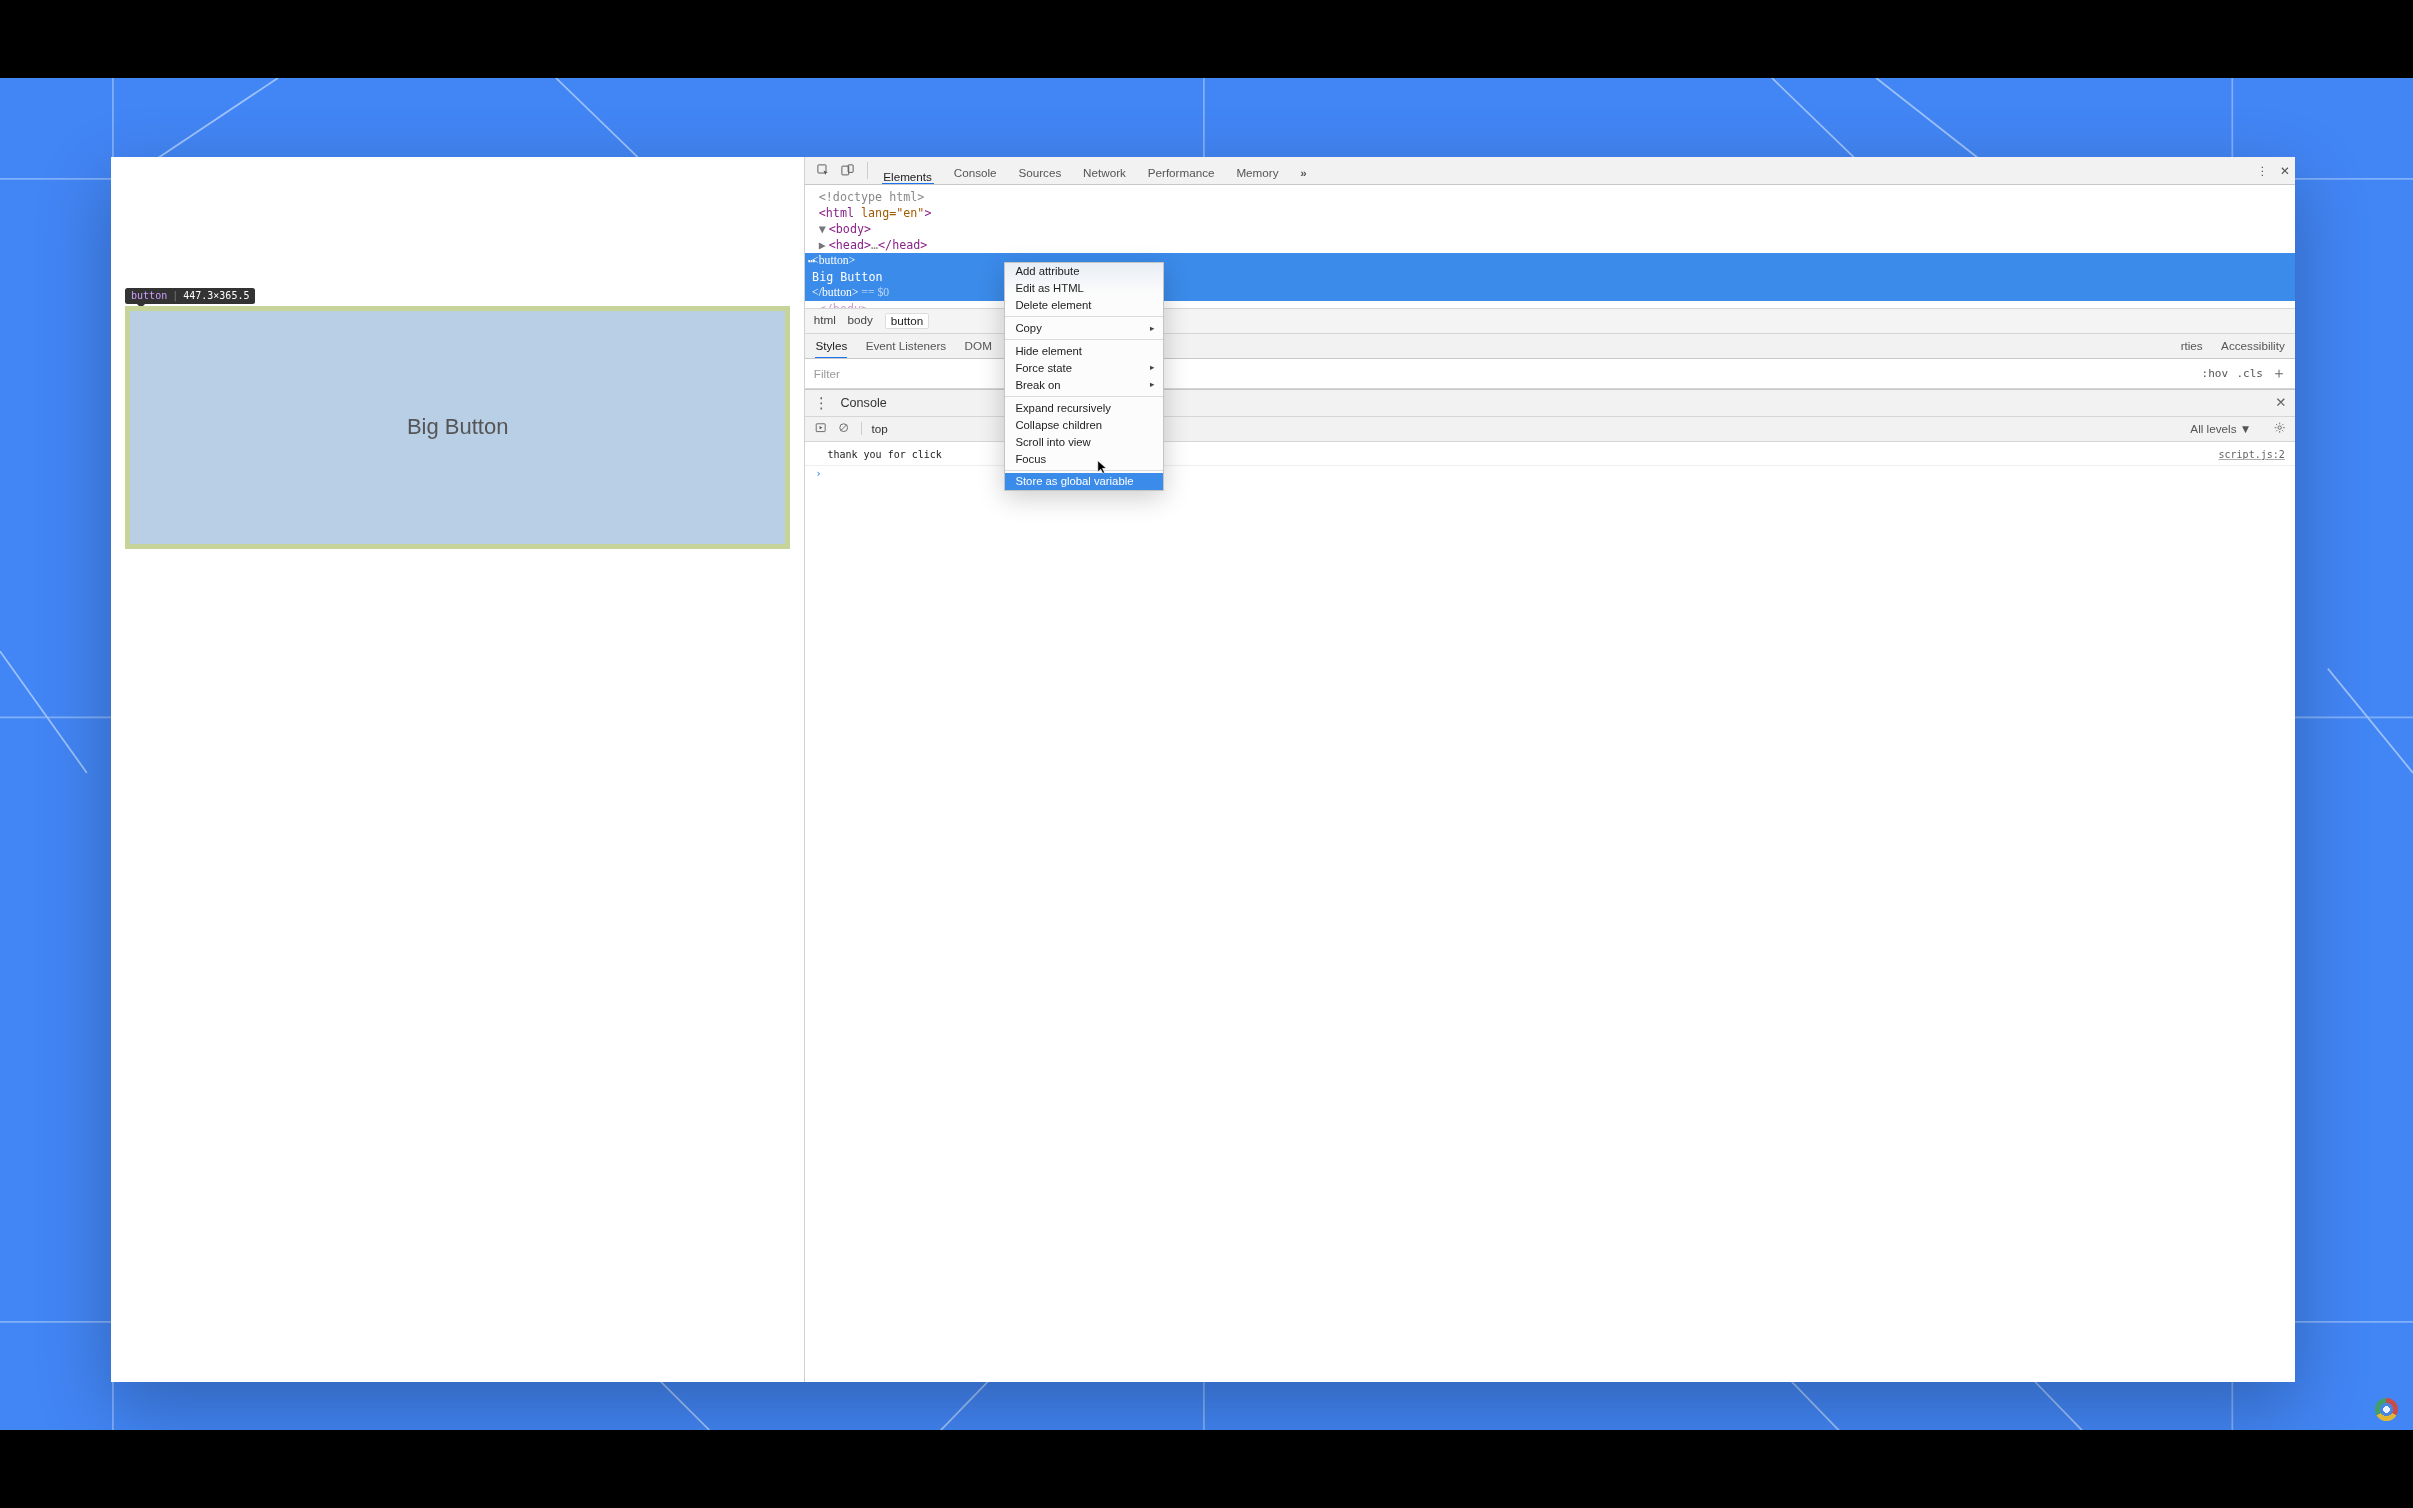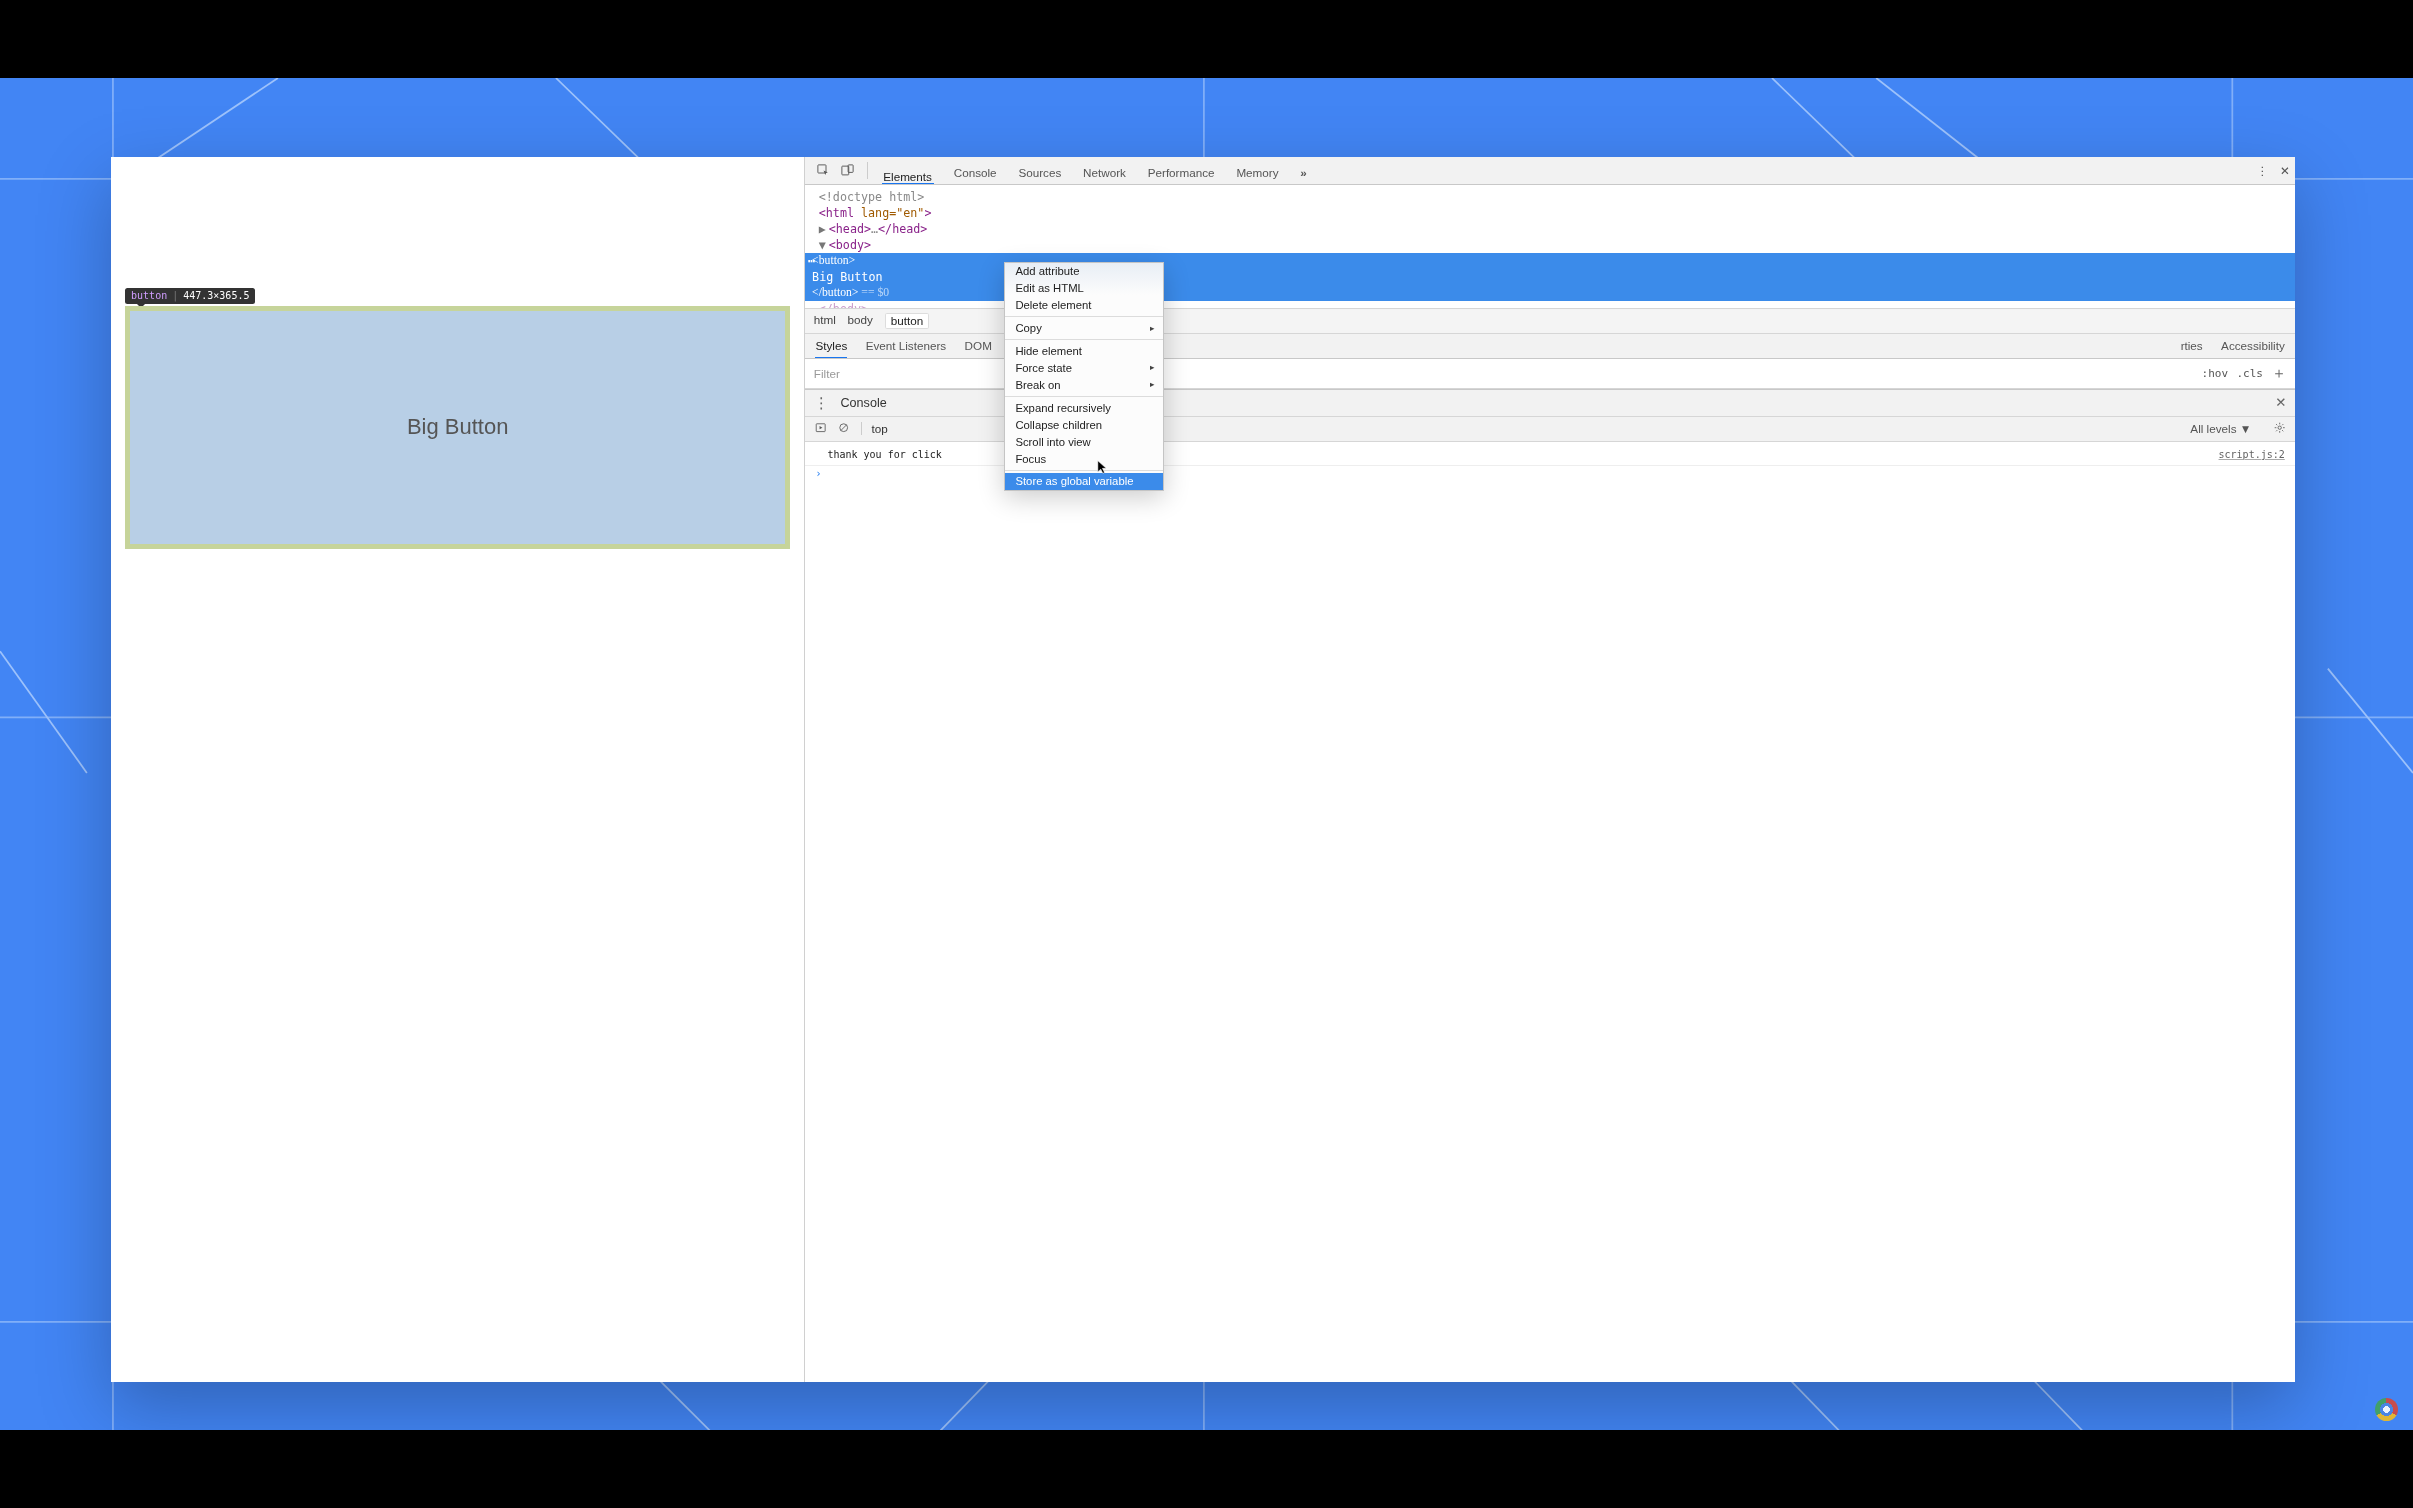--- a/index.html
+++ b/index.html
@@ -319,22 +319,22 @@
         </div>
         <div class="toolbar-end">
           <span>⋮</span>
           <span>✕</span>
         </div>
       </div>
 
       <div class="dom">
         <div class="row indent1"><span class="gray">&lt;!doctype html&gt;</span></div>
         <div class="row indent1"><span class="tagc">&lt;html </span><span class="attr">lang="en"</span><span class="tagc">&gt;</span></div>
+        <div class="row indent2"><span class="tri">▼</span><span class="tagc">&lt;body&gt;</span></div>
         <div class="row indent2"><span class="tri">▶</span><span class="tagc">&lt;head&gt;</span><span class="gray">…</span><span class="tagc">&lt;/head&gt;</span></div>
-        <div class="row indent2"><span class="tri">▼</span><span class="tagc">&lt;body&gt;</span></div>
         <div class="selection">
           <span class="dots">⋯</span>
           <div class="row indent3"><span class="tagc">&lt;button&gt;</span></div>
           <div class="row indent4"><span>Big Button</span></div>
           <div class="row indent3"><span class="tagc">&lt;/button&gt;</span><span class="eqzero"> == $0</span></div>
         </div>
         <div class="row bodyend" style="opacity:.45; height:7.5px; overflow:hidden;">&lt;/body&gt;</div>
       </div>
 
       <div class="crumbs">

